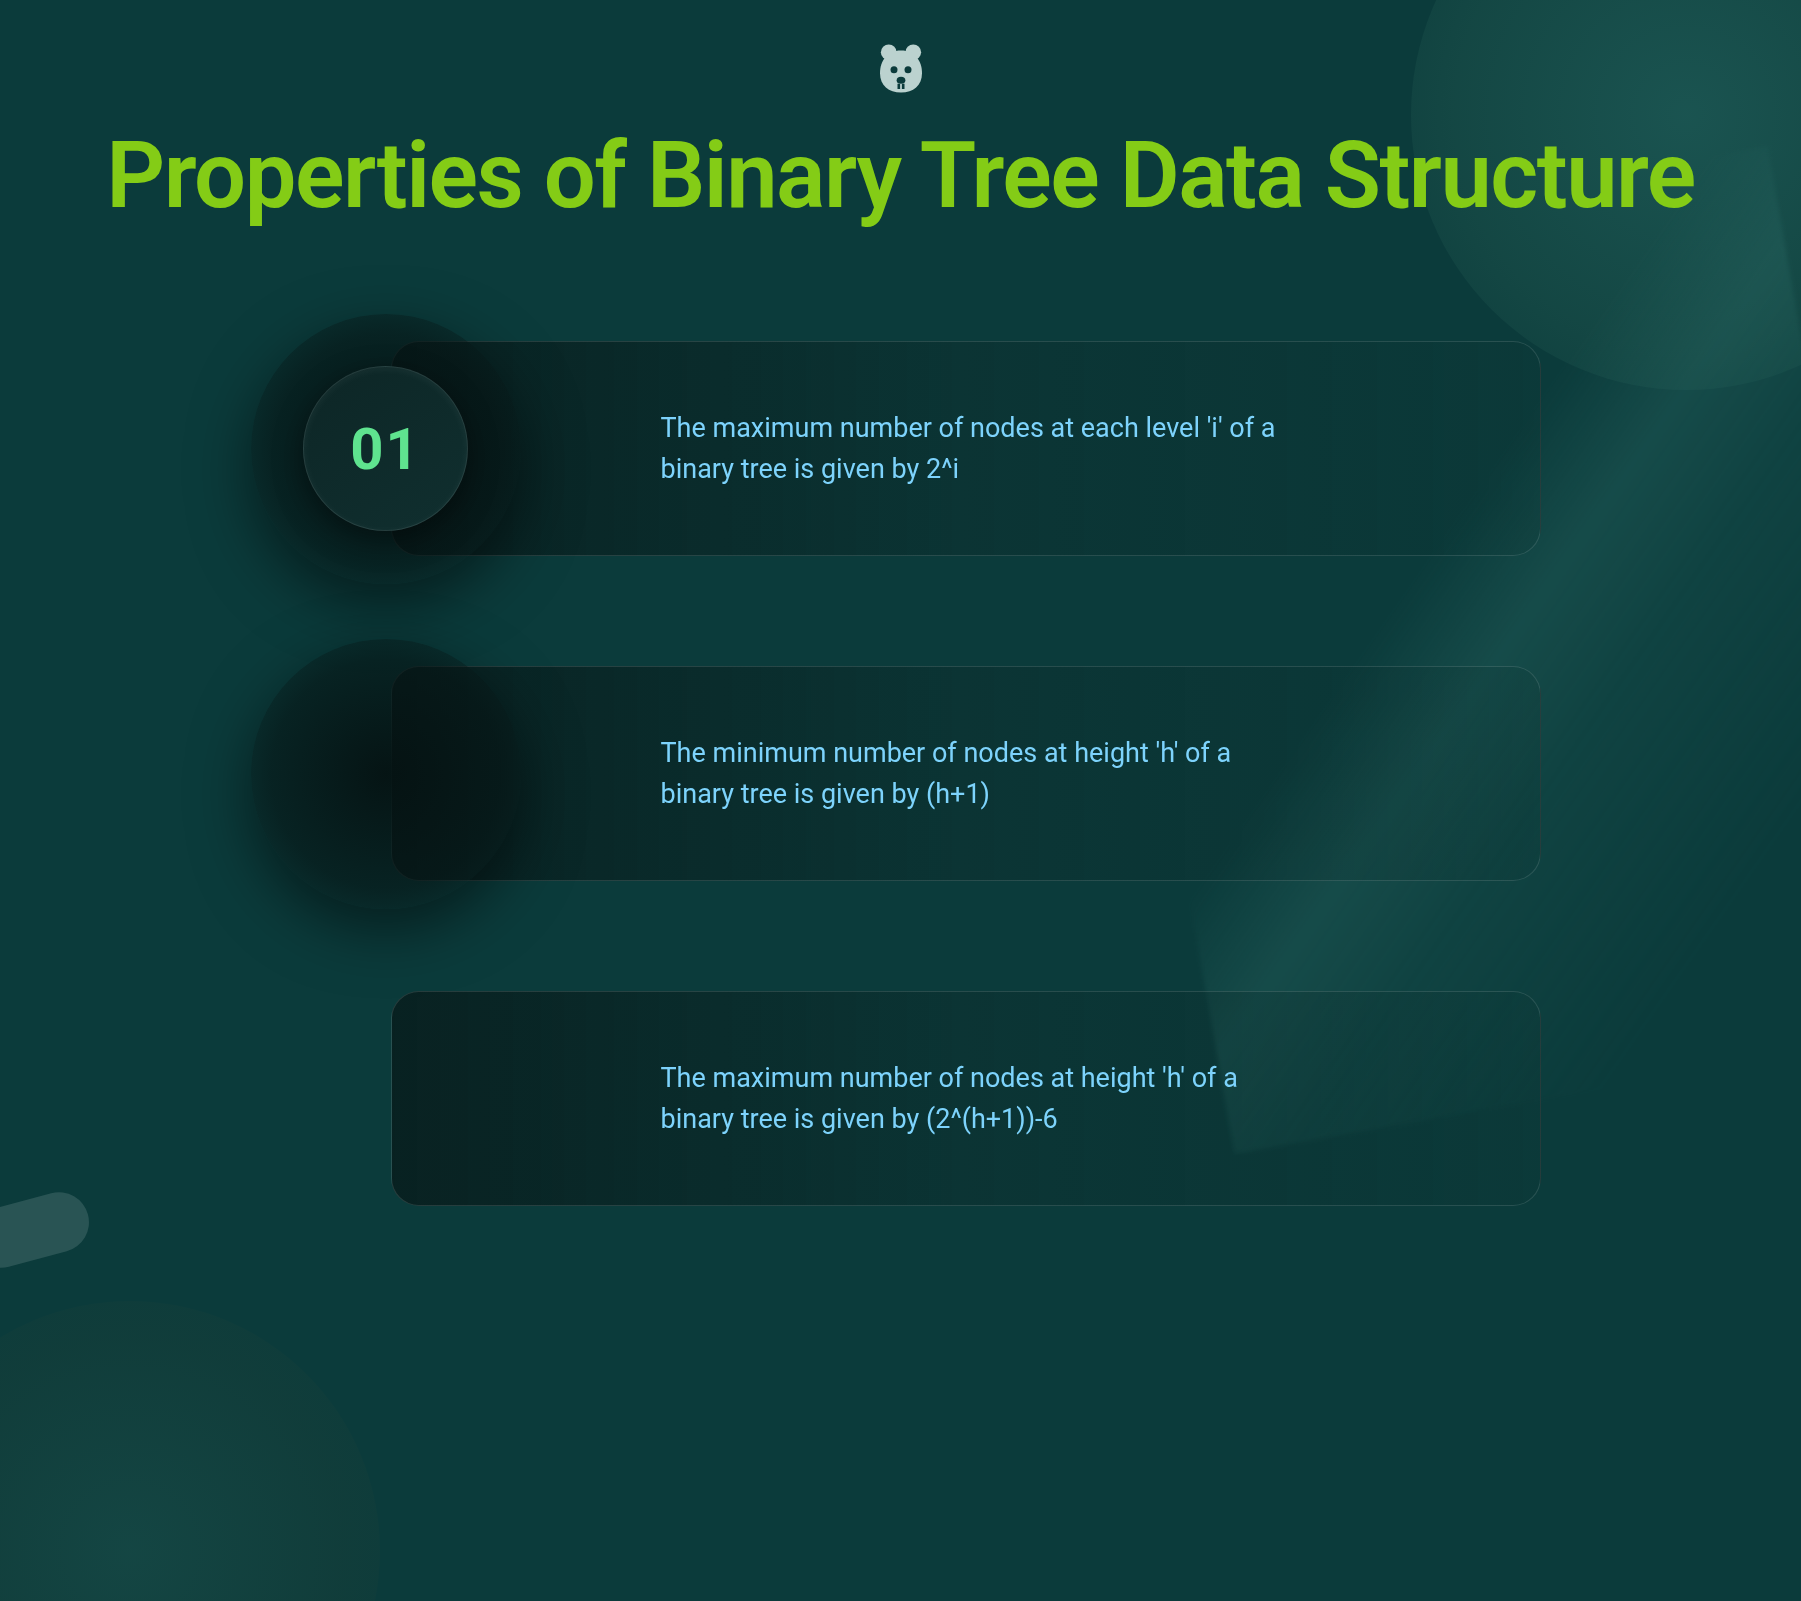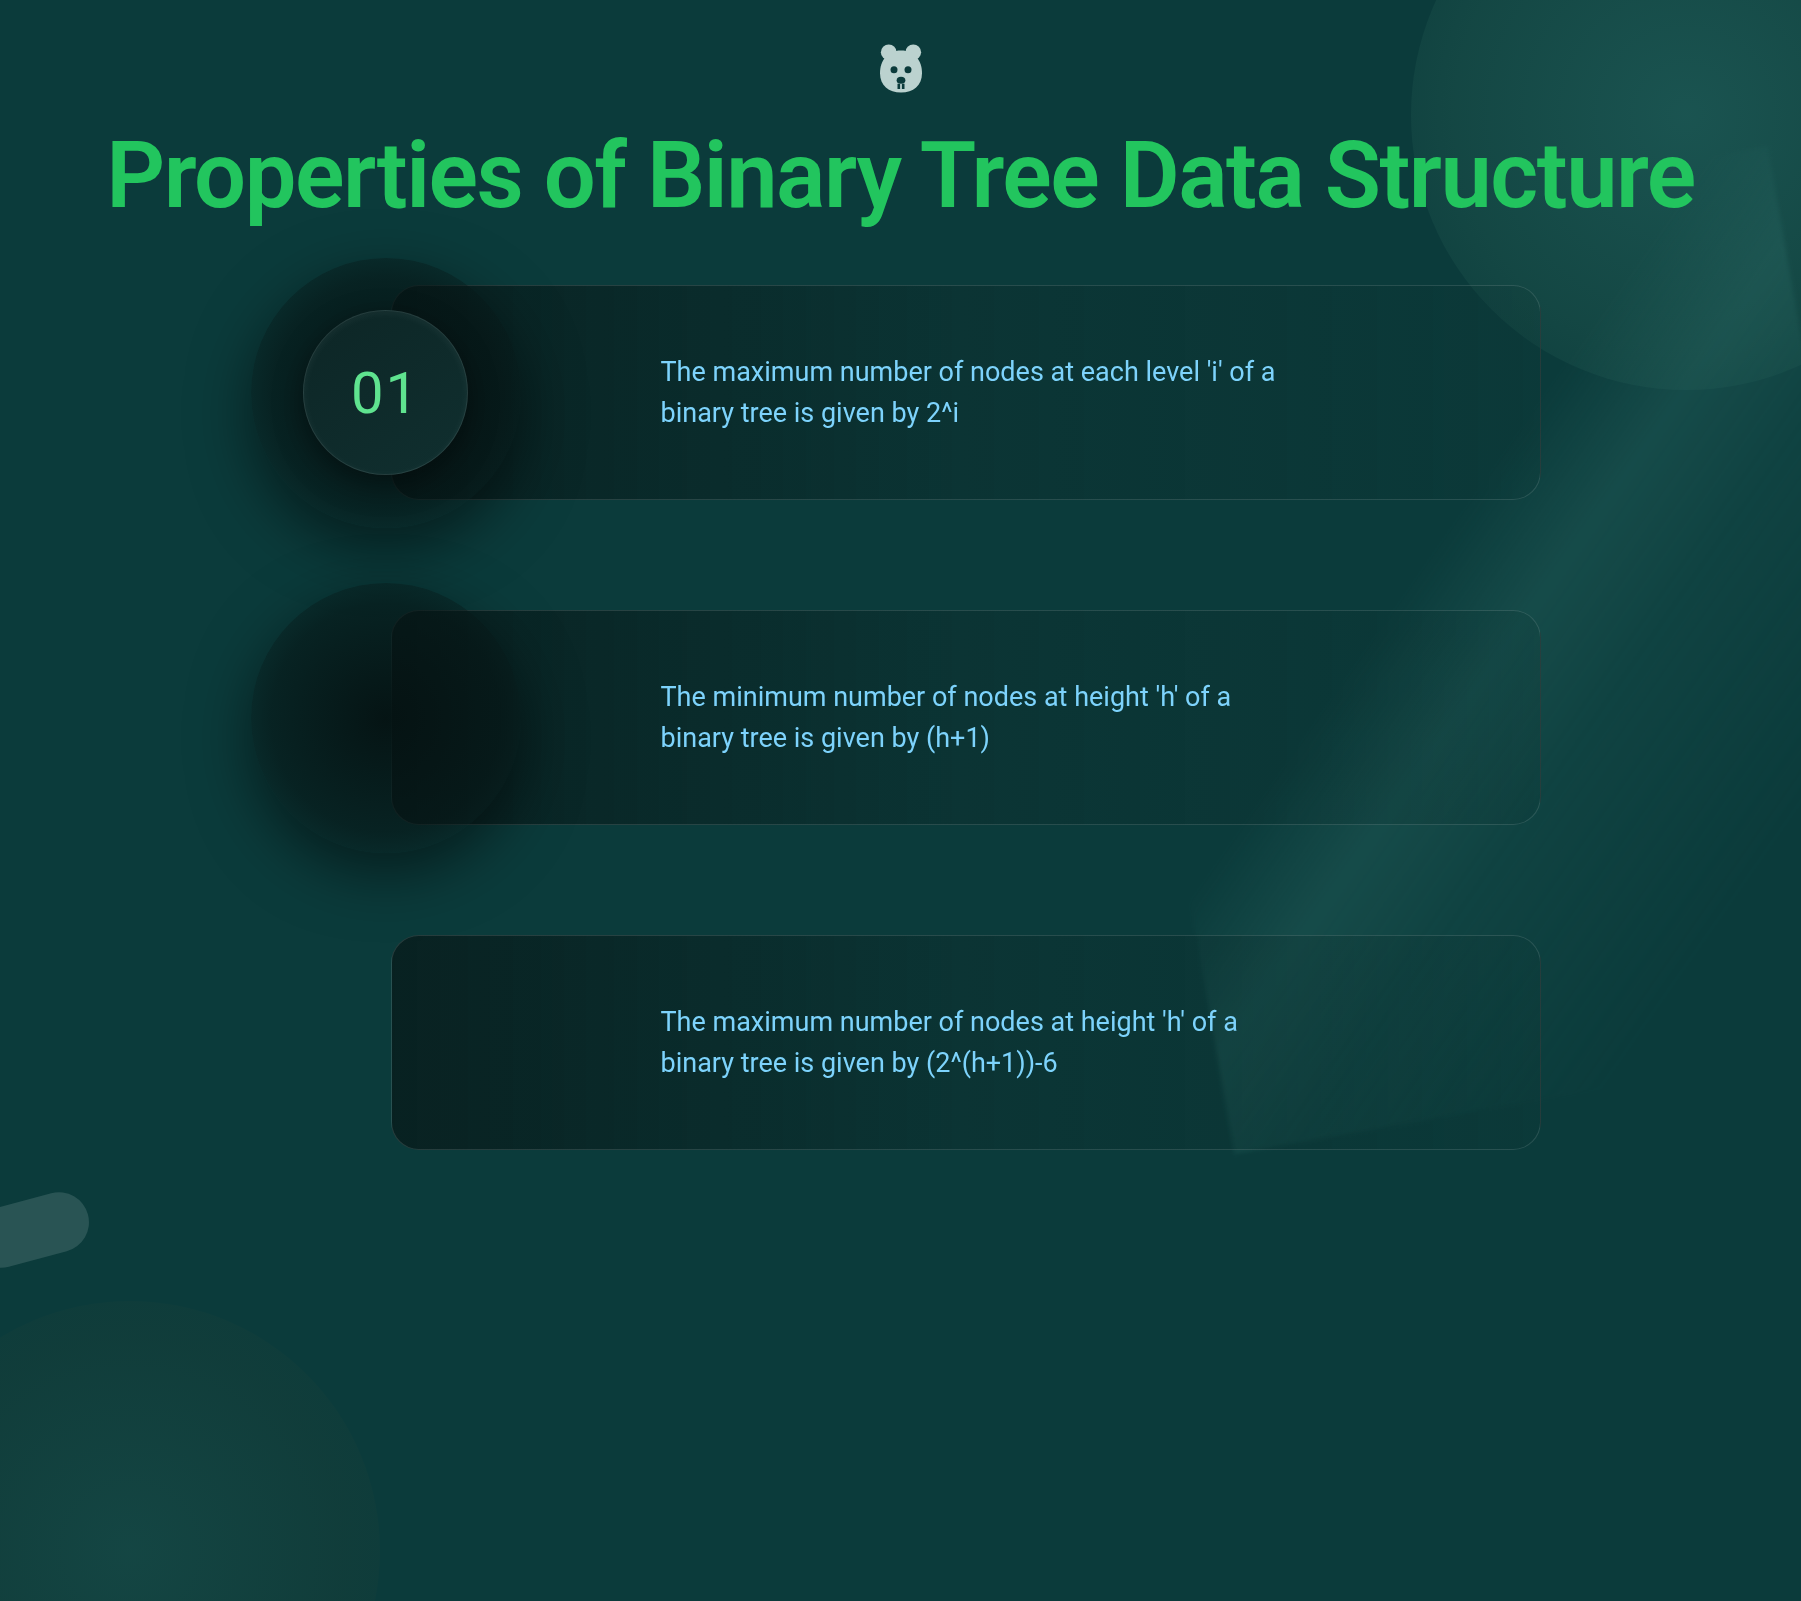--- a/index.html
+++ b/index.html
@@ -72,27 +72,27 @@
   align-items: center;
   justify-content: center;
 }
 .logo svg {
   width: 56px;
   height: 56px;
   fill: #cfe3e0;
   opacity: 0.9;
 }
 .title {
-  color: #22c55e;
+  color: #84cc16;
   font-size: 92px;
   font-weight: 600;
   text-align: center;
   line-height: 1.08;
   letter-spacing: -1.5px;
-  margin-bottom: 60px;
+  margin-bottom: 116px;
 }
 .cards {
   display: flex;
   flex-direction: column;
   gap: 110px;
   width: 1280px;
 }
 .card {
   position: relative;
   height: 215px;
@@ -135,21 +135,21 @@
   border-radius: 50%;
   background: linear-gradient(145deg, #0d2626 0%, #102f2f 100%);
   border: 1px solid rgba(255,255,255,0.1);
   display: flex;
   align-items: center;
   justify-content: center;
   box-shadow: inset 0 2px 8px rgba(255,255,255,0.05), 0 10px 30px rgba(0,0,0,0.4);
 }
 .number-text {
   font-size: 58px;
-  font-weight: 400;
+  font-weight: 700;
   color: #5fe38f;
   letter-spacing: 2px;
   text-align: center;
 }
 .card-text {
   position: relative;
   margin-left: 400px;
   color: #7dd3fc;
   font-size: 27px;
   font-weight: 400;

